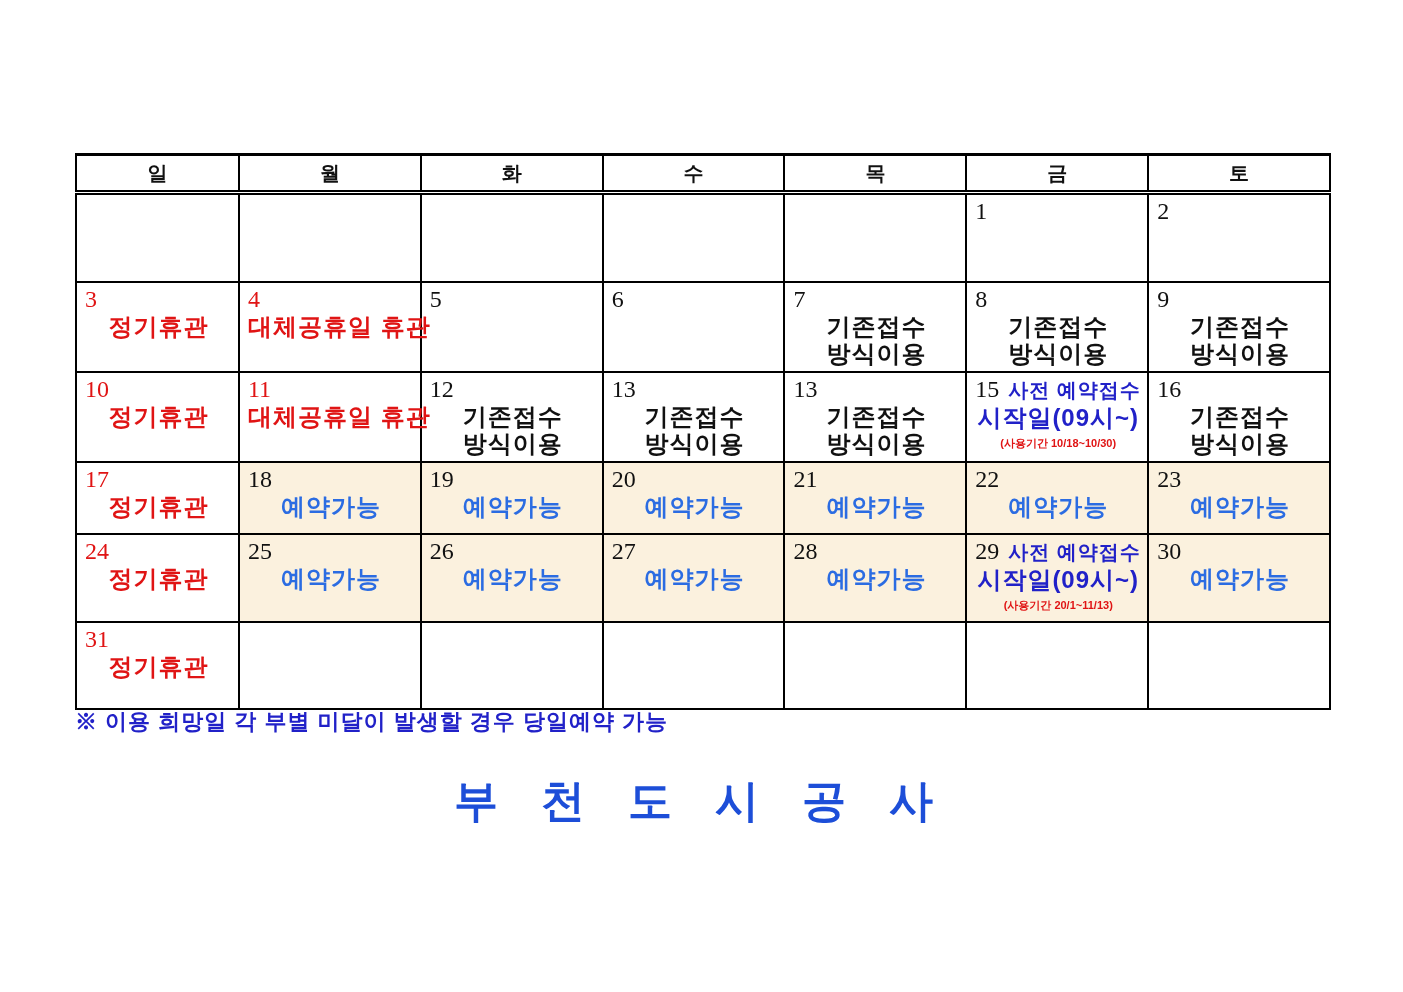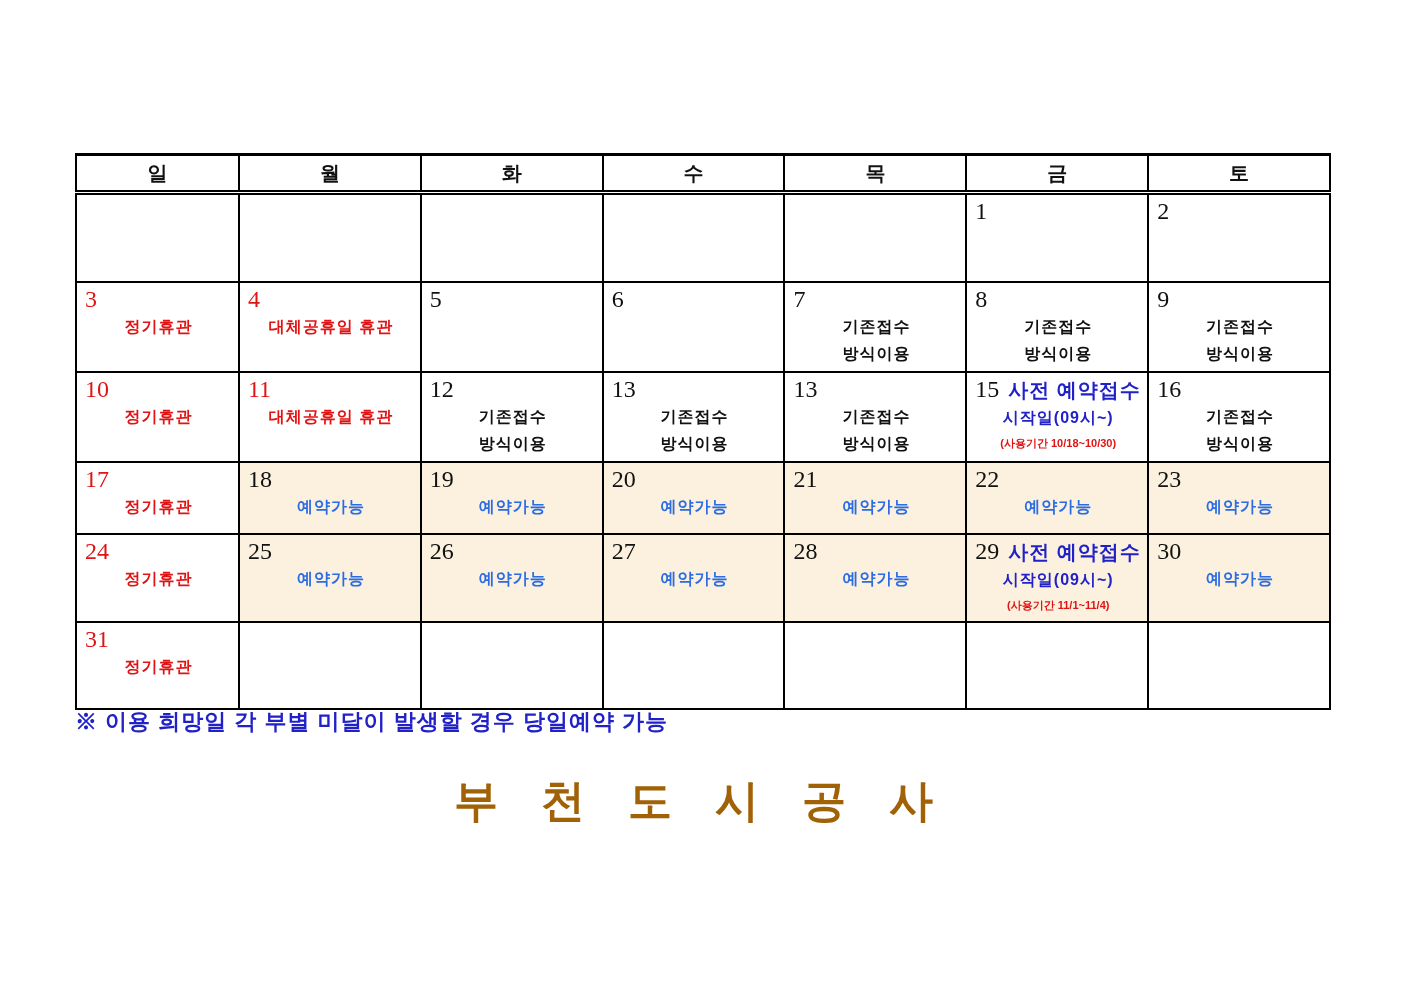--- a/index.html
+++ b/index.html
@@ -61,21 +61,21 @@
     white-space: nowrap;
   }
   .day-num {
     font-family: "Liberation Serif", "DejaVu Serif", serif;
     font-size: 24px;
     line-height: 27px;
   }
   .cell-line {
     text-align: center;
     font-weight: bold;
-    font-size: 16px;
+    font-size: 24px;
     line-height: 27px;
     letter-spacing: 1px;
     white-space: nowrap;
   }
   .cell-label {
     font-weight: bold;
     font-size: 20px;
     letter-spacing: 1px;
   }
   .cell-line.small { font-size: 11px; line-height: 24px; letter-spacing: 0; }
@@ -96,21 +96,21 @@
 
   .org-name {
     position: absolute;
     top: 772px;
     width: 100%;
     text-align: center;
     font-family: "Liberation Serif", "DejaVu Serif", serif;
     font-weight: bold;
     font-size: 44px;
     letter-spacing: 16px;
-    color: #a16207;
+    color: #1d4ed8;
   }
 
   .contacts {
     position: absolute;
     top: 843px;
     width: 100%;
     text-align: center;
     font-family: "Liberation Serif", "DejaVu Serif", serif;
     font-weight: bold;
     font-size: 24px;
@@ -351,21 +351,21 @@
               <span class="day-num black">28</span>
             </div>
             <div class="cell-line blue">예약가능</div>
           </td>
           <td class="cream">
             <div class="day-line">
               <span class="day-num black">29</span>
               <span class="cell-label deepblue">사전 예약접수</span>
             </div>
             <div class="cell-line deepblue">시작일(09시~)</div>
-            <div class="cell-line red small">(사용기간 11/1~11/4)</div>
+            <div class="cell-line red small">(사용기간 20/1~11/13)</div>
           </td>
           <td class="cream">
             <div class="day-line">
               <span class="day-num black">30</span>
             </div>
             <div class="cell-line blue">예약가능</div>
           </td>
         </tr>
         <tr>
           <td>

